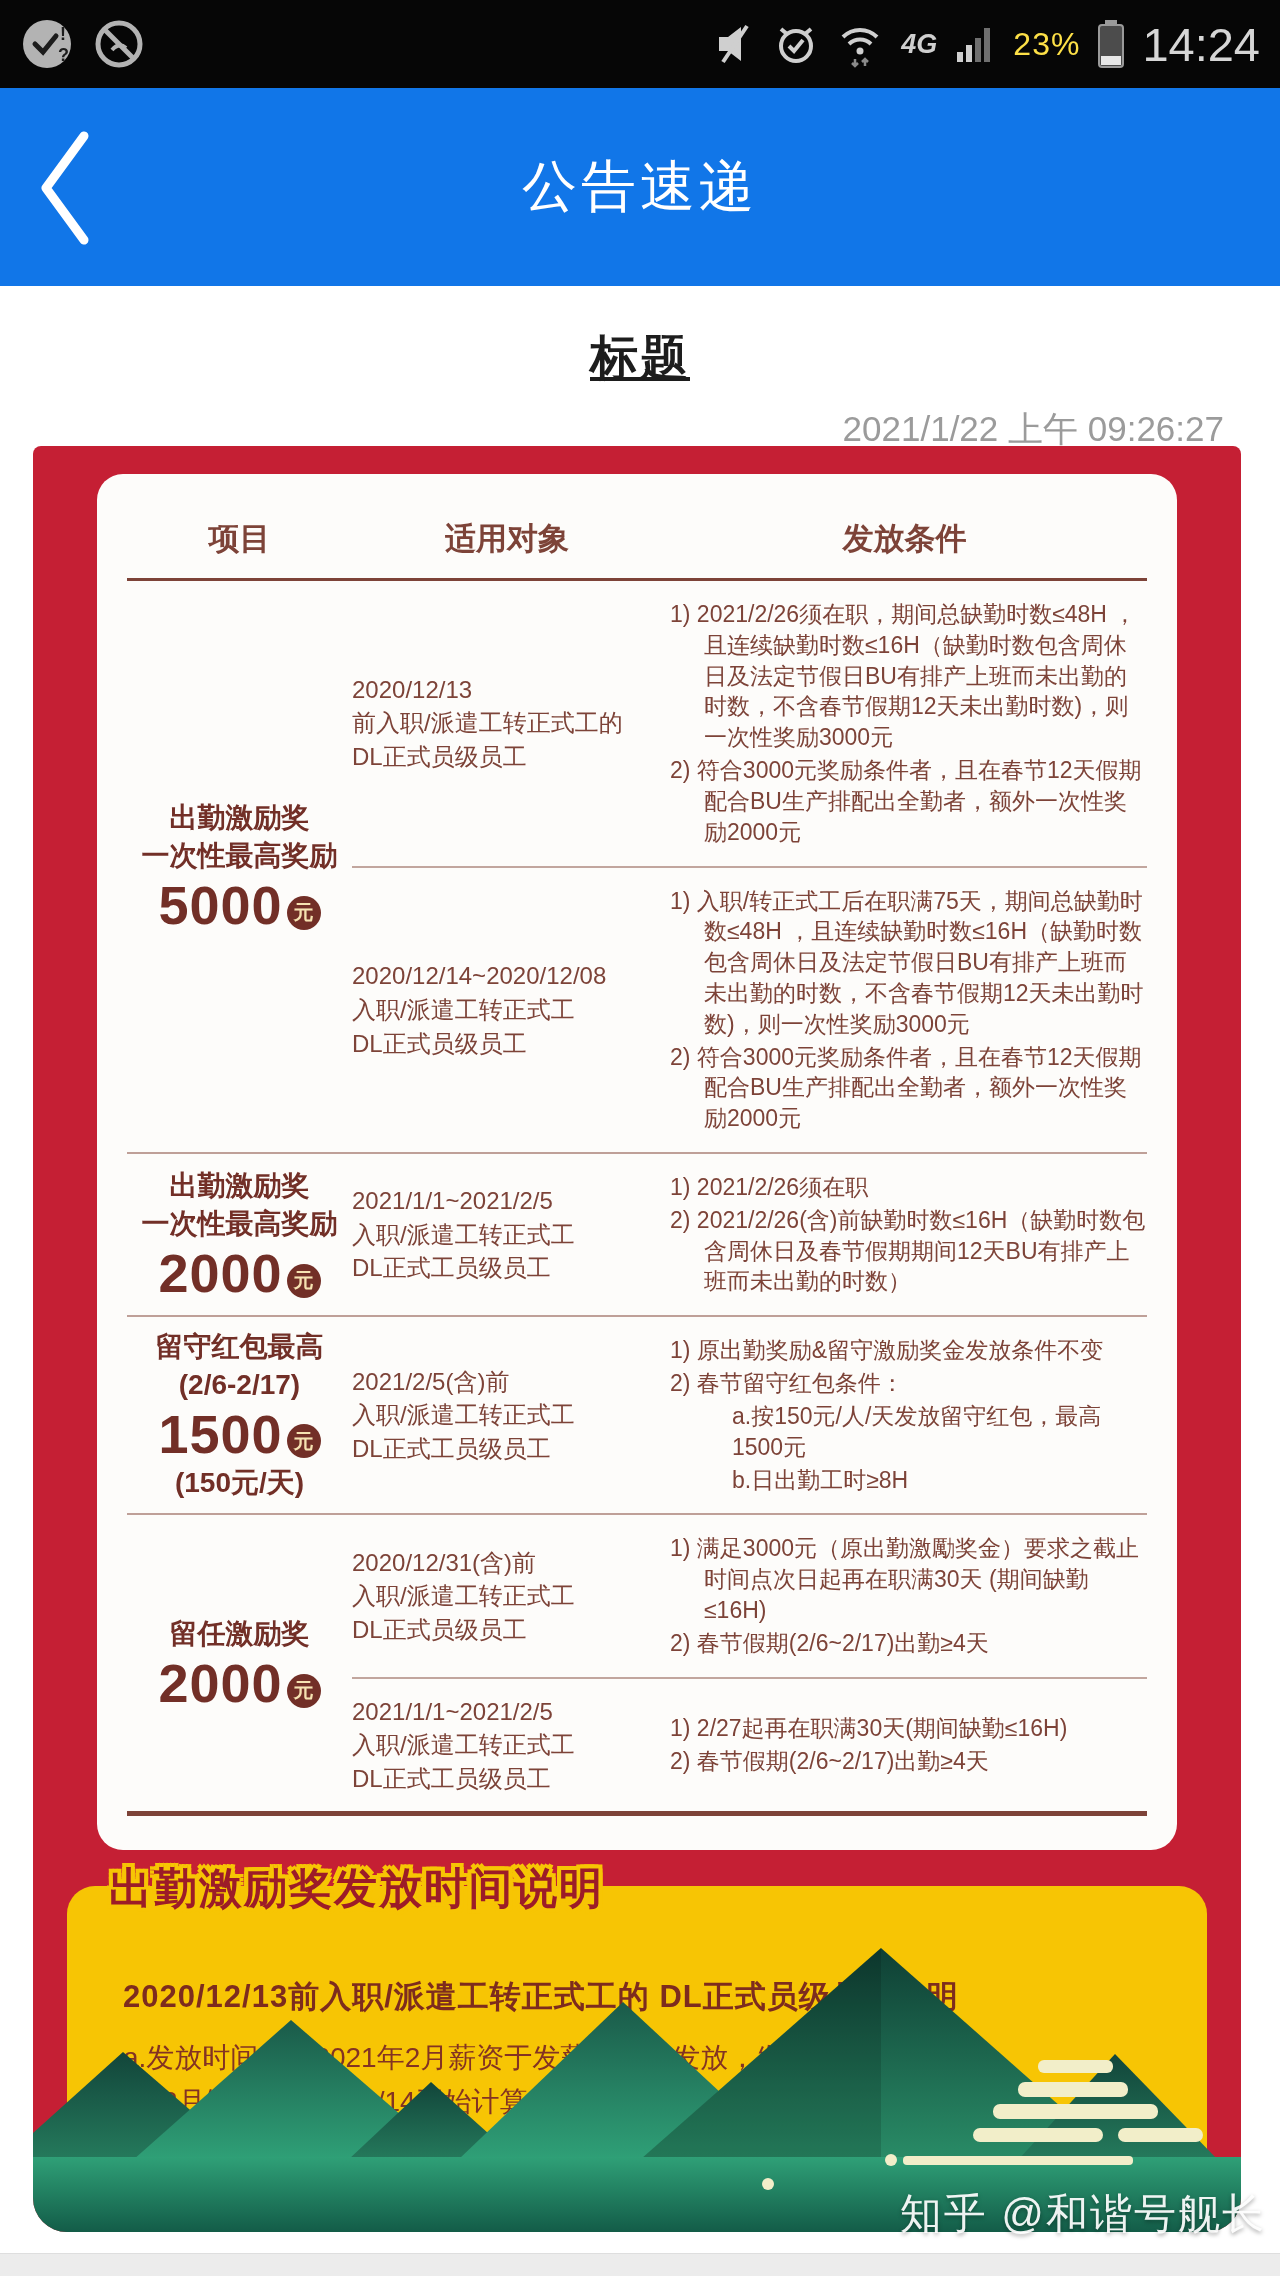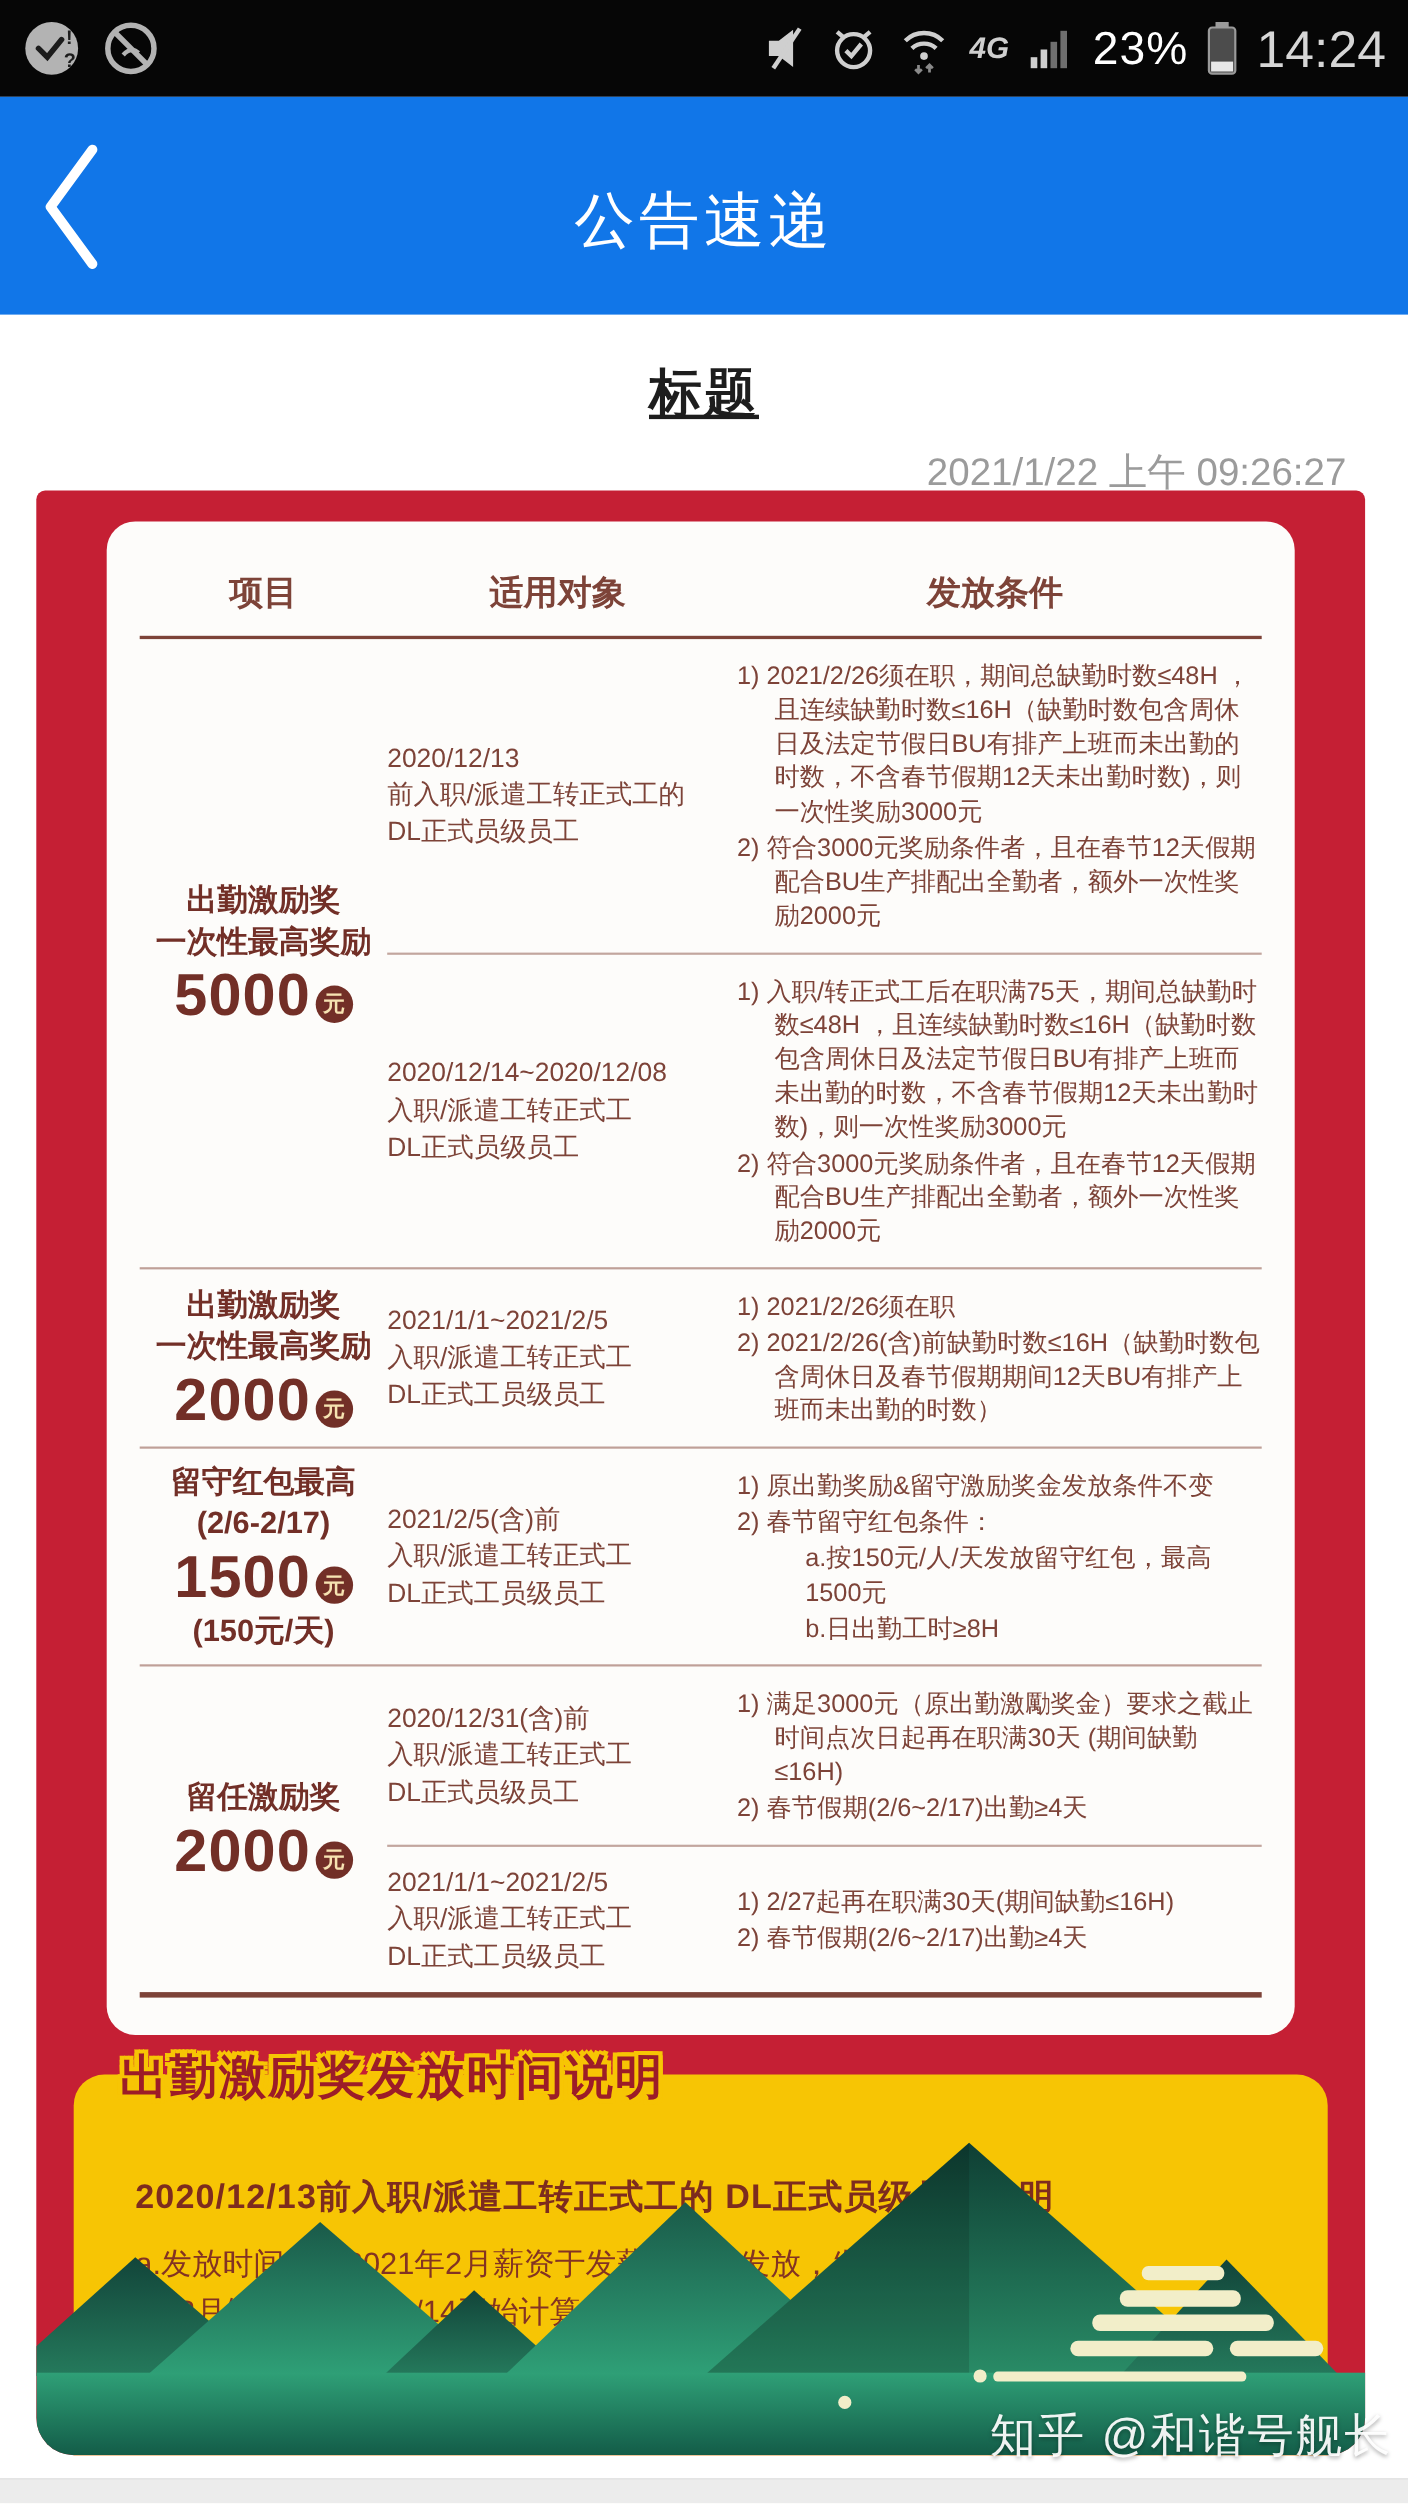--- a/index.html
+++ b/index.html
@@ -8,29 +8,29 @@
   }
   html,body{margin:0;padding:0;background:#fff;}
   body{font-family:"Liberation Sans","DejaVu Sans",sans-serif;}
   .screen{position:relative;width:1280px;height:2276px;background:#fff;overflow:hidden;margin:0 auto;}
 
   
   .statusbar{position:absolute;top:0;left:0;width:100%;height:88px;background:#060606;
     display:flex;align-items:center;padding:0 20px;box-sizing:border-box;color:#d8d8d8;}
   .sb-left{display:flex;align-items:center;gap:18px;}
   .sb-right{margin-left:auto;display:flex;align-items:center;gap:16px;}
-  .sb-text{font-size:42px;color:#ffffff;letter-spacing:1px;}
+  .sb-text{font-size:32px;color:#fde047;letter-spacing:1px;}
   .sb-net{font-size:27px;font-weight:bold;color:#cfcfcf;font-style:italic;}
   .sb-time{font-size:47px;color:#d6d6d6;}
   .sb-icon{display:block;}
 
   
   .appbar{position:absolute;top:88px;left:0;width:100%;height:198px;background:var(--blue);}
   .back-btn{position:absolute;left:28px;top:38px;width:80px;height:124px;cursor:pointer;}
-  .appbar-title{position:absolute;top:14px;left:0;width:100%;height:100%;display:flex;
+  .appbar-title{position:absolute;top:0;left:0;width:100%;height:100%;display:flex;
     align-items:center;justify-content:center;color:#fff;font-size:55px;font-weight:500;letter-spacing:4px;}
 
   
   .article-head{position:absolute;top:286px;left:0;width:100%;}
   .article-title{text-align:center;font-size:48px;font-weight:bold;color:#1d1d1d;margin-top:40px;letter-spacing:2px;text-decoration:underline;}
   .article-time{text-align:right;font-size:35px;color:#9b9b9b;margin:16px 56px 0 0;}
 
   
   .poster{position:absolute;top:446px;left:33px;width:1208px;height:1786px;background:var(--red);
     border-radius:8px 8px 34px 34px;overflow:hidden;}

